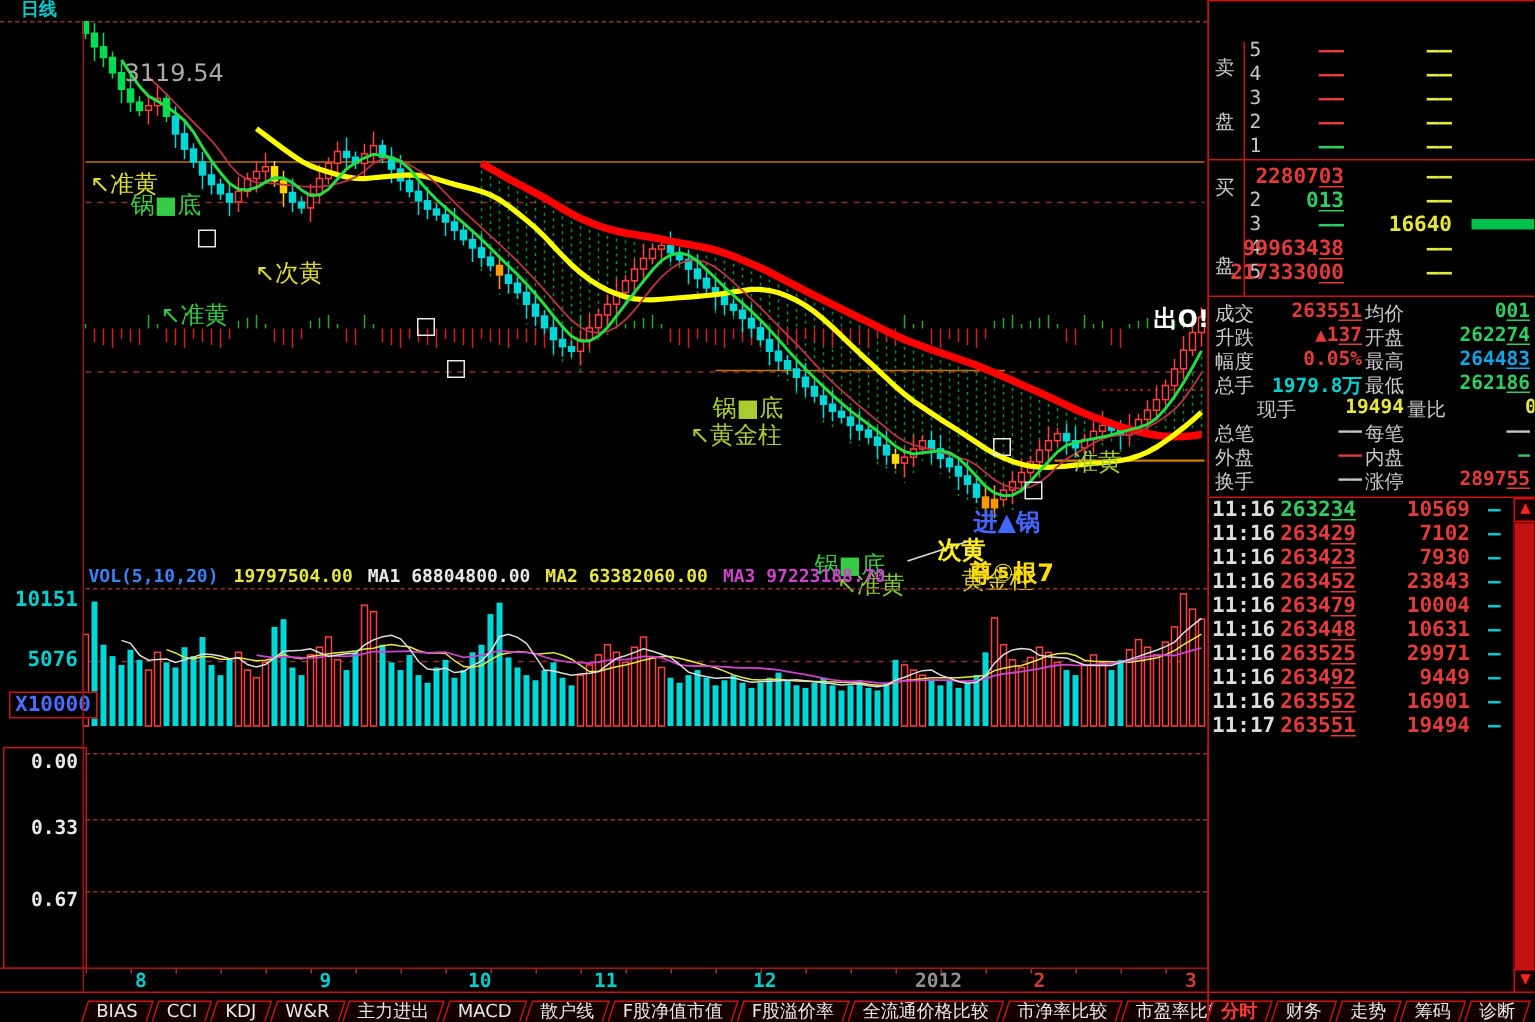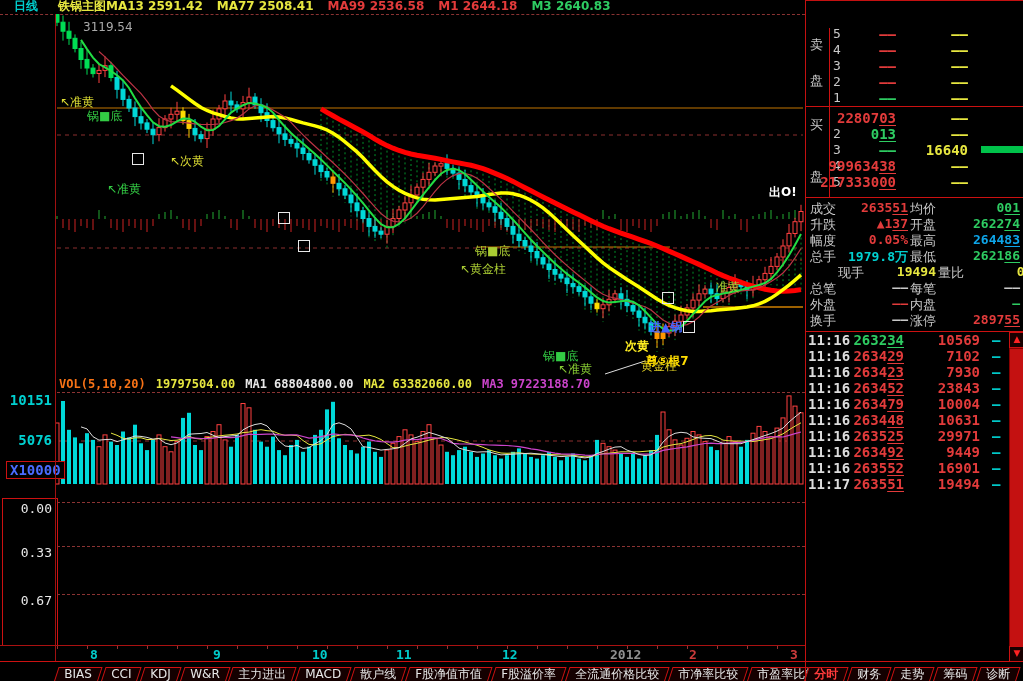--- a/index.html
+++ b/index.html
@@ -8,25 +8,25 @@
   .abs{position:absolute;}
   .mono{font-family:"DejaVu Sans Mono",monospace;}
   u{text-decoration:underline;text-underline-offset:2px;}
   
   #titlebar{left:0;top:0;width:805px;height:14px;font-size:12px;line-height:13px;white-space:nowrap;}
   #period-label{left:14px;top:0;color:#00cccc;font-weight:bold;font-size:12px;}
   #title-segs{left:58px;top:0;}
   #title-segs span{margin-right:14px;font-weight:bold;}
   .dashed-top{left:0;top:14px;width:805px;border-top:1px dashed #8b3333;}
   .vaxis{color:#00d0d0;font-weight:bold;font-size:14px;width:50px;text-align:right;}
-  .iaxis{color:#e8e8e8;font-weight:normal;font-size:13px;width:50px;text-align:right;}
+  .iaxis{color:#e8e8e8;font-weight:bold;font-size:13px;width:50px;text-align:right;}
   #mult-box{left:6px;top:461px;border:1px solid #c11;color:#4a6cff;font-weight:bold;font-size:14px;padding:0 3px;background:#000;}
   
   #main-chart{left:55px;top:14px;width:750px;height:361px;}
-  #chart-notes span{position:absolute;font-size:12px;white-space:nowrap;pointer-events:none;}
+  #chart-notes span{position:absolute;font-size:16px;white-space:nowrap;pointer-events:none;margin-top:19px;}
   .sq{position:absolute;width:10px;height:10px;border:1px solid #e8e8e8;background:transparent;}
   #vol-header{left:59px;top:377px;font-size:12px;font-weight:bold;white-space:nowrap;}
   #vol-header span{margin-right:10px;}
   #vol-chart{left:55px;top:393px;width:750px;height:93px;}
   .vol-dash{left:57px;top:392px;width:748px;border-top:1px dashed #8b3333;}
   
   #ind-box{left:2px;top:498px;width:54px;height:146px;border:1px solid #c11;}
   #ind-panel{left:57px;top:498px;width:748px;height:147px;border-right:1px solid #c11;}
   .ind-grid{position:absolute;left:0;width:748px;border-top:1px dashed #8b3333;}
   
@@ -66,21 +66,20 @@
   .trow .dsh{position:absolute;left:186px;color:#00c8c8;}
   #sb-up,#sb-down{position:absolute;left:203px;width:14px;height:14px;background:#180000;border:1px solid #c11;
        color:#ff2222;font-size:9px;line-height:13px;text-align:center;cursor:pointer;}
   #sb-track{position:absolute;left:203px;width:14px;background:#c41111;border:1px solid #800;}
 </style>
 </head>
 <body>
 
 <div class="abs" id="titlebar">
   <span class="abs" id="period-label">日线</span>
-  <span class="abs" id="title-segs"><span style="color: rgb(231, 231, 64);">铁锅主图MA13 2591.42</span><span style="color: rgb(231, 231, 64);">MA77 2508.41</span><span style="color: rgb(226, 59, 59);">MA99 2536.58</span><span style="color: rgb(226, 59, 59);">M1 2644.18</span><span style="color: rgb(46, 204, 98);">M3 2640.83</span></span>
 </div>
 <div class="abs dashed-top"></div>
 
 <div class="abs" id="price-axis">
     <div class="abs vaxis mono" style="position: absolute; left: 2px; top: 392px;">10151</div>
     <div class="abs vaxis mono" style="position: absolute; left: 2px; top: 432px;">5076</div>
     <div class="abs iaxis mono" style="position: absolute; left: 2px; top: 501px;">0.00</div>
     <div class="abs iaxis mono" style="position: absolute; left: 2px; top: 545px;">0.33</div>
     <div class="abs iaxis mono" style="position: absolute; left: 2px; top: 593px;">0.67</div>
   </div>
@@ -574,21 +573,21 @@
       <span style="left: 661px; top: 265px; color: rgb(170, 204, 51);">准黄</span>
       <span style="left: 714px; top: 170px; color: rgb(255, 255, 255); font-weight: bold;">出O!</span>
       <div class="sq" style="left: 77px; top: 139px;"></div>
       <div class="sq" style="left: 223px; top: 198px;"></div>
       <div class="sq" style="left: 243px; top: 226px;"></div>
       <div class="sq" style="left: 607px; top: 278px;"></div>
       <div class="sq" style="left: 628px; top: 307px;"></div>
     </div>
 </div>
 
-<div class="abs mono" id="vol-header"><span style="color: #f97316;">VOL(5,10,20)</span><span style="color: rgb(231, 231, 64);">19797504.00</span><span style="color: rgb(232, 232, 232);">MA1 68804800.00</span><span style="color: rgb(231, 231, 64);">MA2 63382060.00</span><span style="color: rgb(204, 68, 204);">MA3 97223188.70</span></div>
+<div class="abs mono" id="vol-header"><span style="color: #3b82f6;">VOL(5,10,20)</span><span style="color: rgb(231, 231, 64);">19797504.00</span><span style="color: rgb(232, 232, 232);">MA1 68804800.00</span><span style="color: rgb(231, 231, 64);">MA2 63382060.00</span><span style="color: rgb(204, 68, 204);">MA3 97223188.70</span></div>
 <div class="abs vol-dash"></div>
 <div class="abs" id="vol-chart"><svg width="750" height="93" xmlns="http://www.w3.org/2000/svg">
       <line x1="2" y1="48.0" x2="748" y2="48.0" stroke="#8b2f2f" stroke-dasharray="4,4"></line>
       <rect x="0" y="30.0" width="4" height="61.0" fill="#000" stroke="#ff4040"></rect>
       <rect x="6" y="8.0" width="4" height="83.0" fill="#00d8d8"></rect>
       <rect x="12" y="36.8" width="4" height="54.2" fill="#00d8d8"></rect>
       <rect x="18" y="44.4" width="4" height="46.6" fill="#00d8d8"></rect>
       <rect x="24" y="50.3" width="4" height="40.7" fill="#00d8d8"></rect>
       <rect x="30" y="40.2" width="4" height="50.8" fill="#00d8d8"></rect>
       <rect x="36" y="46.9" width="4" height="44.1" fill="#00d8d8"></rect>

